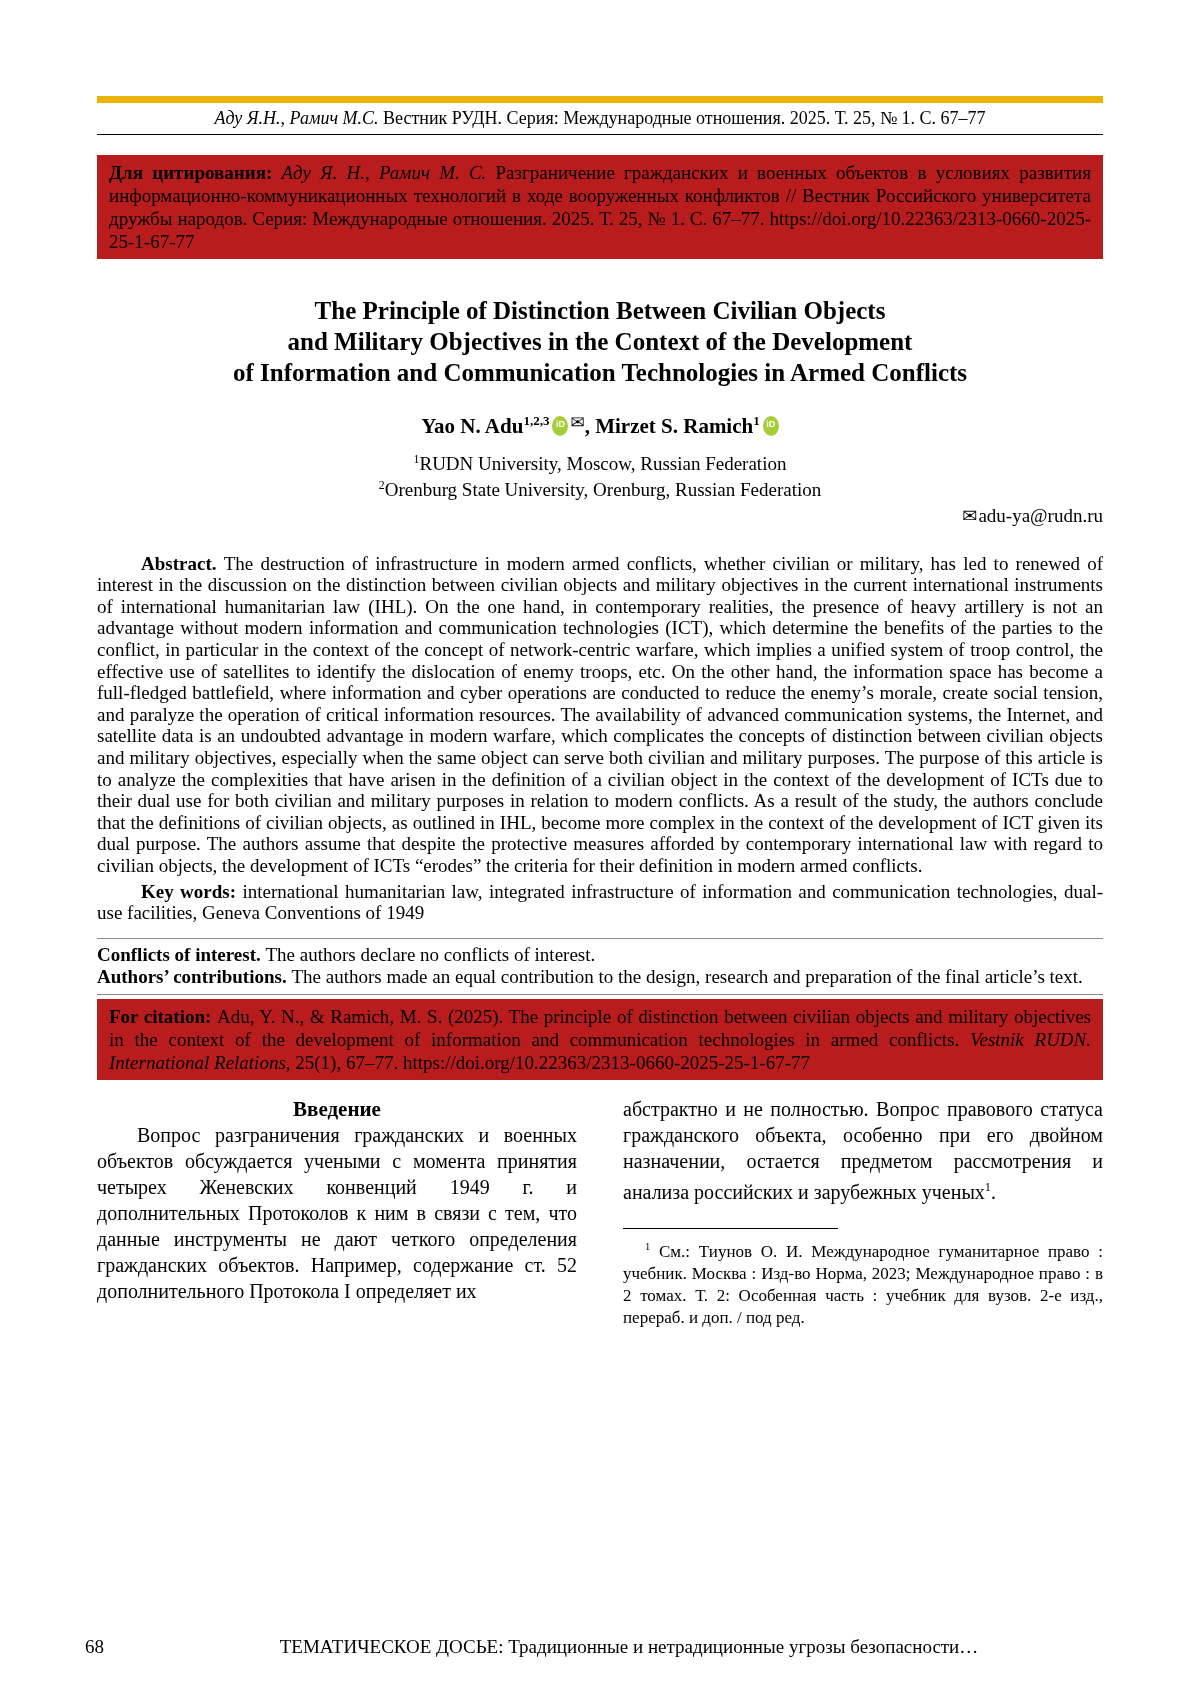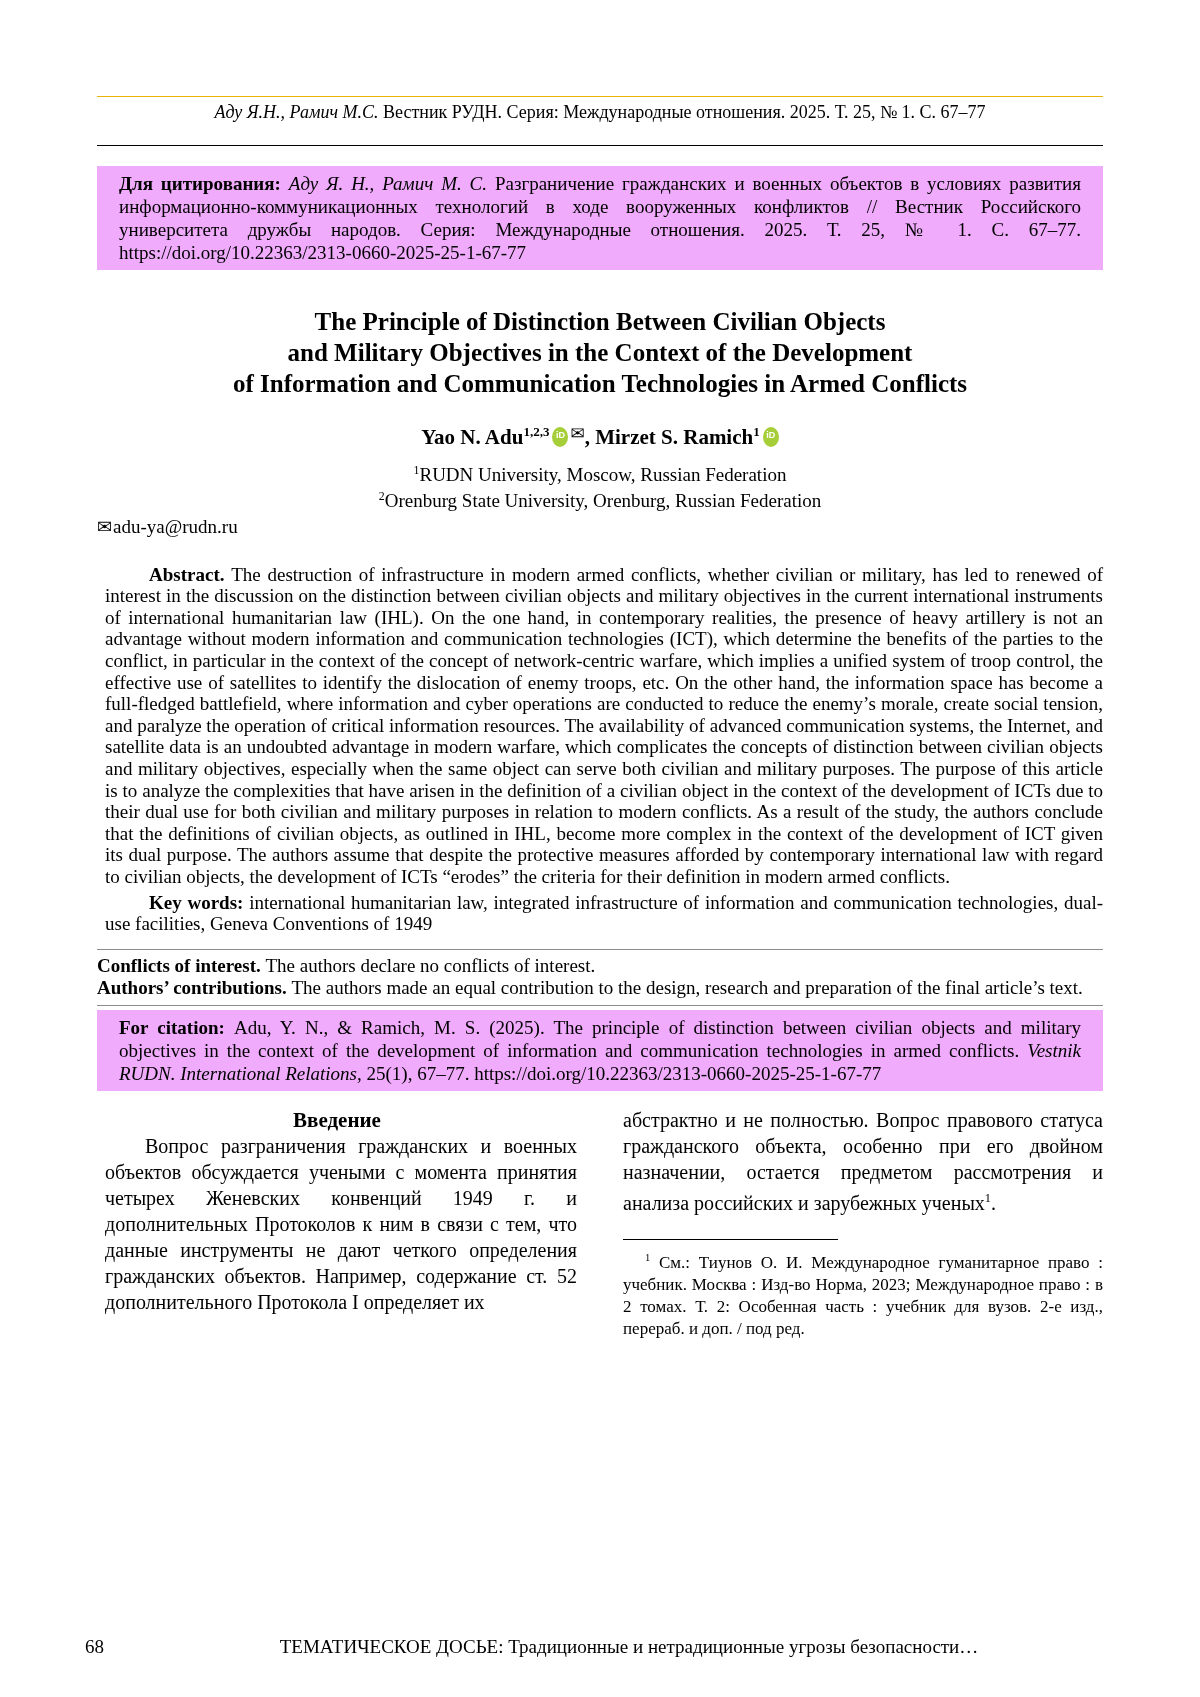--- a/index.html
+++ b/index.html
@@ -4,27 +4,27 @@
 <style>
   * { margin:0; padding:0; box-sizing:border-box; }
   html, body { background:#ffffff; }
   body {
     width:1200px; height:1697px; position:relative; overflow:hidden;
     font-family:"Liberation Serif", serif; color:#000;
   }
   .page { padding:96px 97px 0 97px; }
 
   .running-head {
-    border-top:1px solid #eab308; border-bottom:1px solid #000;
-    text-align:center; font-size:18px; line-height:22px; padding:4px 6px 22px 6px;
+    border-top:7px solid #eab308; border-bottom:1px solid #000;
+    text-align:center; font-size:18px; line-height:22px; padding:4px 6px 5px 6px;
   }
   .running-head .italic { font-style:italic; }
 
   .graybox {
-    background:#f0abfc; margin-top:20px; padding:6px 22px;
+    background:#b91c1c; margin-top:20px; padding:6px 12px;
     font-size:19px; line-height:23px; text-align:justify;
   }
   .graybox b { font-weight:bold; }
   .graybox i { font-style:italic; }
   .graybox.en { margin-top:4px; }
 
   .title {
     margin-top:36px; font-size:25px; line-height:31px; font-weight:bold;
     text-align:center;
   }
@@ -35,26 +35,26 @@
 
   .orcid {
     display:inline-block; width:16px; height:20px; border-radius:50%;
     background:#a6ce39; color:#fff; font-family:"Liberation Sans", sans-serif;
     font-size:9px; font-weight:bold; line-height:16px; text-align:center;
     vertical-align:6px; margin-left:3px;
   }
   .mailicon { font-weight:normal; font-size:17px; vertical-align:5px; margin-left:2px; }
 
   .affiliations { margin-top:10px; text-align:center; font-size:19px; line-height:22px; }
-  .email-line { margin-top:3px; text-align:left; font-size:19px; line-height:22px; }
+  .email-line { margin-top:3px; text-align:right; font-size:19px; line-height:22px; }
   .email-line .mailicon { vertical-align:0; margin:0 1px 0 0; font-size:18px; }
 
   .para { font-size:19px; line-height:21.6px; text-align:justify; }
   .para b { font-weight:bold; }
-  .indent { text-indent:44px;margin-left:8px; }
+  .indent { text-indent:44px; }
   .abstract { margin-top:26px; }
   .keywords { margin-top:4px; }
 
   .statements {
     margin-top:14px; border-top:1px solid #8c8c8c; border-bottom:1px solid #8c8c8c;
     padding:5px 0 6px 0; font-size:19px; line-height:22px; text-align:justify;
   }
   .statements b { font-weight:bold; }
 
   .columns { display:flex; gap:46px; margin-top:16px; }

